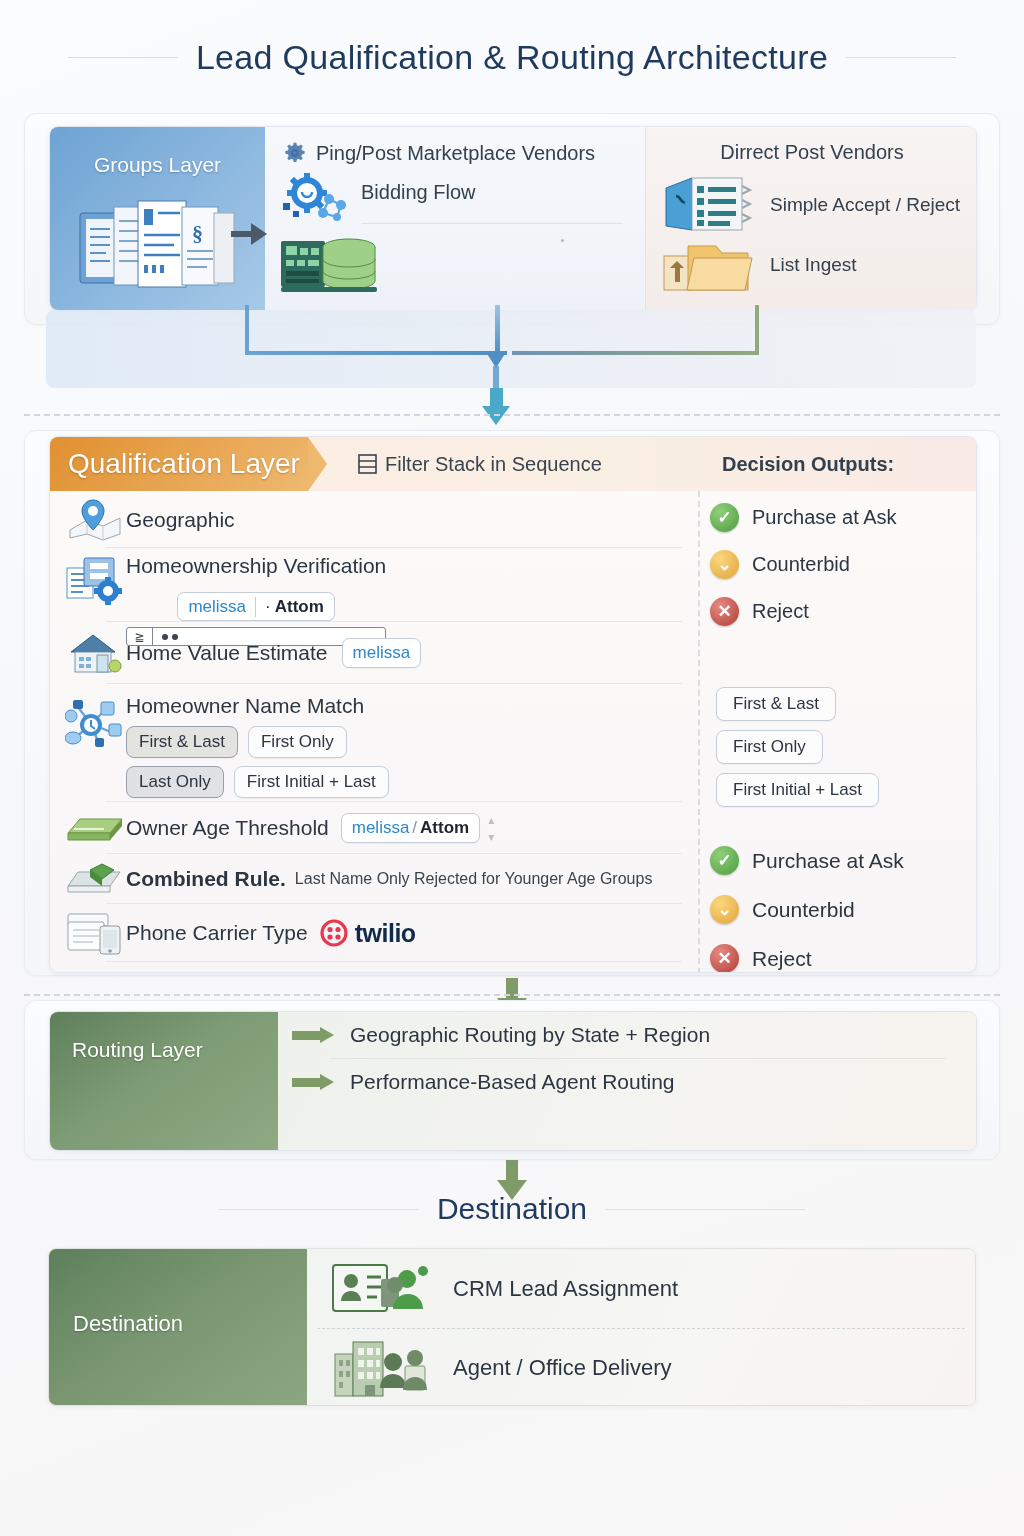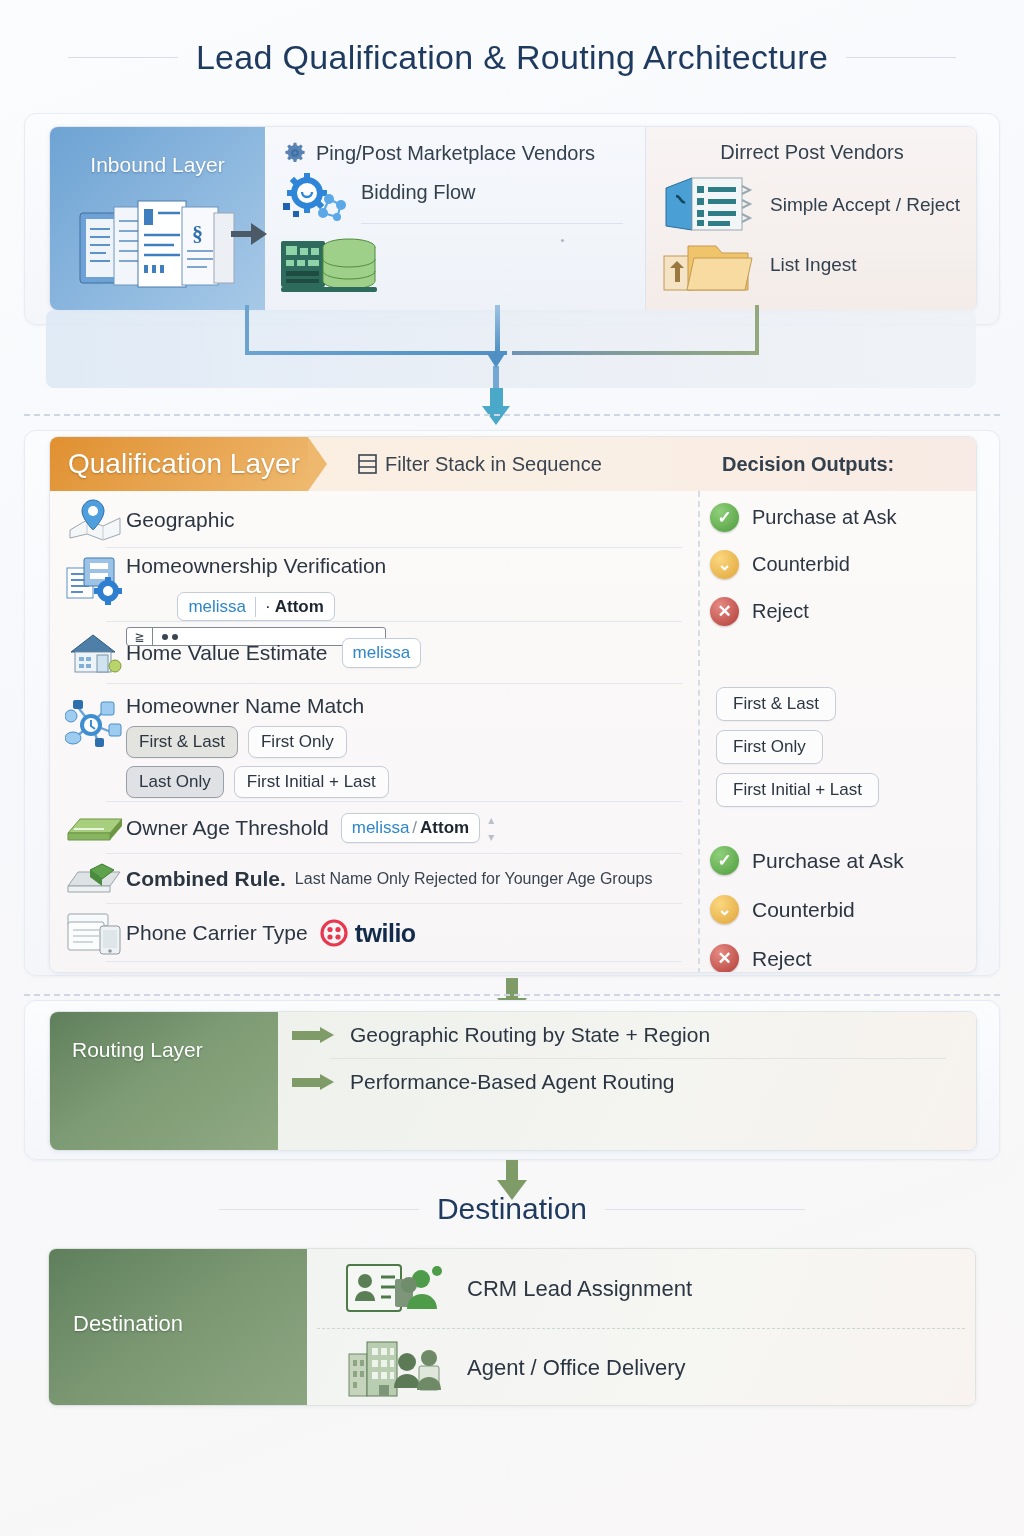--- a/index.html
+++ b/index.html
@@ -235,42 +235,42 @@
   }
   .dest-left {
     width:258px; flex:0 0 258px;
     background:linear-gradient(145deg,#5f7f5c 0%,#7a9772 48%,#8da682 100%);
     position:relative;
   }
   .dest-left .lbl { position:absolute; left:24px; top:62px; color:#fff; font-size:22px;
     text-shadow:0 1px 2px rgba(30,60,30,.4); }
   .dest-right { flex:1 1 auto; background:linear-gradient(115deg,#f2f4f1 0%,#f6f6f3 60%,#f8f3f1 100%);
     position:relative; }
-  .drow { height:79px; display:flex; align-items:center; gap:18px; padding-left:38px; position:relative; }
+  .drow { height:79px; display:flex; align-items:center; gap:18px; padding-left:24px; position:relative; }
   .drow .txt { font-size:22px; color:#2c3642; }
   .drow-sep { position:absolute; left:10px; right:10px; top:79px; height:0; border-top:1px dashed #cfd6cf; }
 
   svg { display:block; }
 </style>
 </head>
 <body>
 
 <div class="page-inner">
 
   <div class="title-row">
     <div class="title-rule"></div>
     <div class="page-title">Lead Qualification &amp; Routing Architecture</div>
     <div class="title-rule"></div>
   </div>
 
   <div class="frame" id="inbound-frame">
     <div class="inbound-card">
 
       <div class="inbound-left">
-        <div class="lbl">Inbound Layer</div>
+        <div class="lbl">Groups Layer</div>
         <div class="doc-stack">
           <svg width="160" height="96" viewBox="0 0 160 96">
             <rect x="2" y="16" width="40" height="70" rx="3" fill="#6ea2d6" stroke="#3f6e9e"></rect>
             <rect x="8" y="22" width="28" height="58" fill="#eef4fa"></rect>
             <g stroke="#5d92c6" stroke-width="2">
               <path d="M12 32h20M12 40h20M12 48h20M12 56h16M12 64h20"></path>
             </g>
             <rect x="36" y="10" width="42" height="78" fill="#f2f6fb" stroke="#6d96bf"></rect>
             <g stroke="#7fa6cd" stroke-width="2">
                 <path d="M41 24h30M41 34h30M41 44h26M41 54h30M41 64h22"></path>

